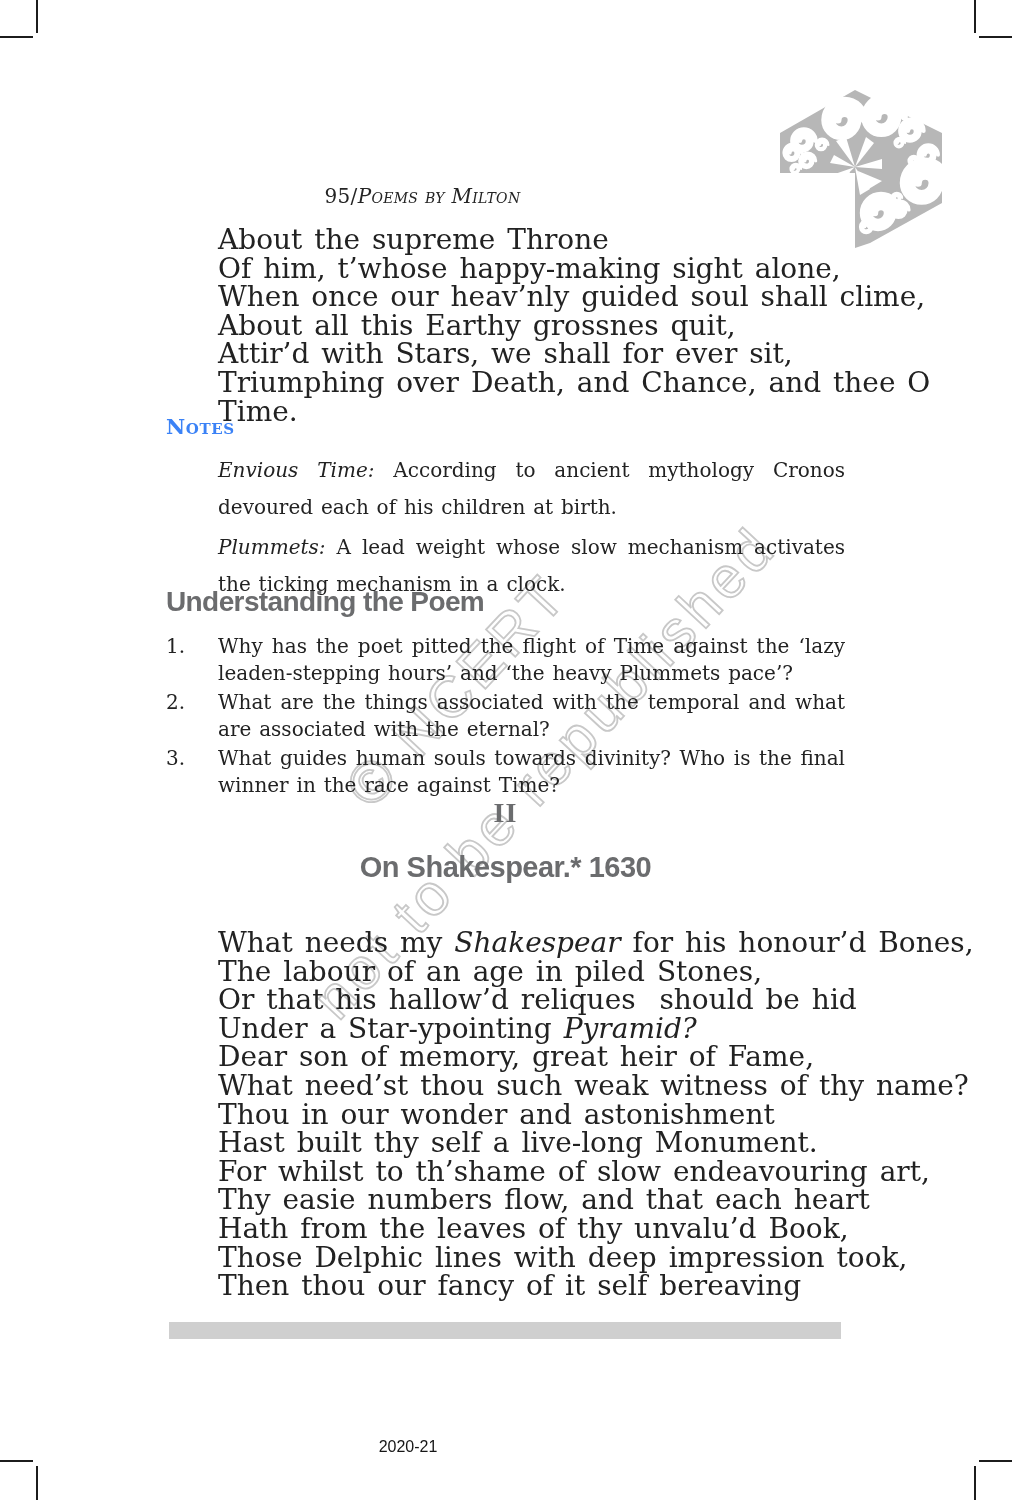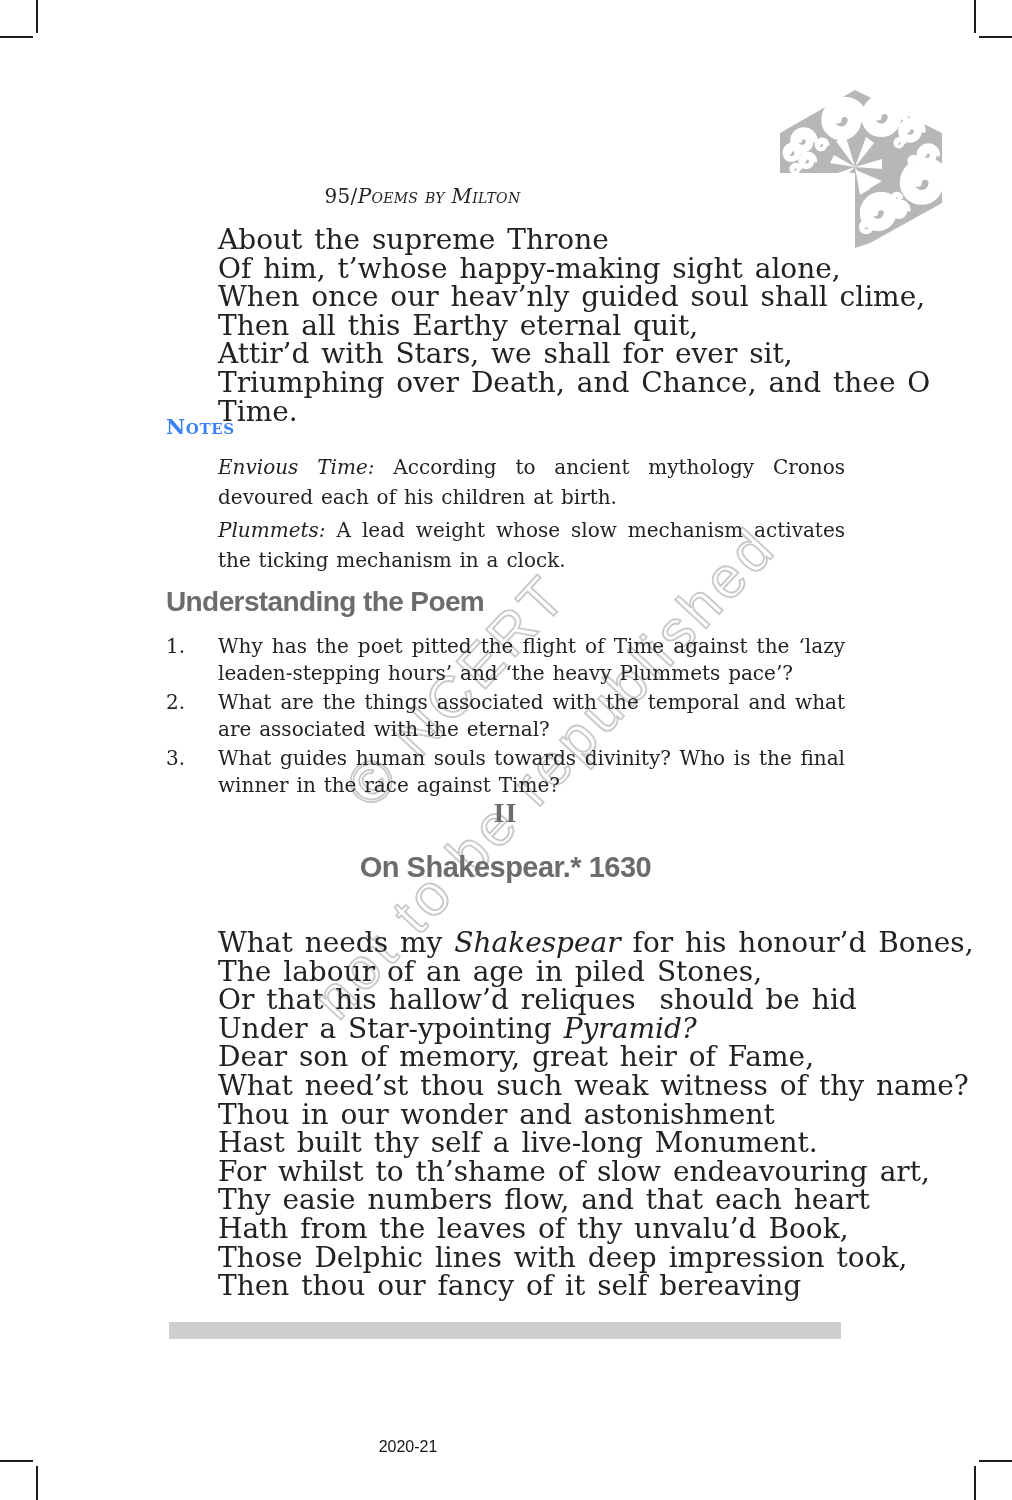--- a/index.html
+++ b/index.html
@@ -41,21 +41,21 @@
   #poem2 { top:929px; }
   .poem .line { white-space:pre-wrap; }
   .it { font-style:italic; }
 
   .notes-heading {
     position:absolute; left:166px; top:414px; z-index:2;
     font-weight:bold; font-variant:small-caps; font-size:21px; letter-spacing:0.6px;
     color:#3b82f6;
   }
   .notes { position:absolute; left:218px; top:452px; width:627px; z-index:2; }
-  .note  { font-size:20px; line-height:30px; text-align:justify;
+  .note  { font-size:20px; line-height:37px; text-align:justify;
            word-spacing:1.5px; margin:0 0 3px 0; }
   .note .term { font-style:italic; }
 
   .u-heading {
     position:absolute; left:166px; top:586px; z-index:2;
     font-family:"Liberation Sans",sans-serif; font-weight:bold;
     font-size:28px; letter-spacing:-0.6px; color:#6b6c6e;
   }
   .questions { position:absolute; left:166px; top:633px; width:679px; z-index:2; }
   .question  { position:relative; margin-bottom:3px; }
@@ -131,21 +131,21 @@
   </svg>
 
   <div class="running-head">
     <span>95</span><span>/</span><span class="rh-title">Poems by Milton</span>
   </div>
 
   <div class="poem" id="poem1">
       <div class="line">About the supreme Throne</div>
       <div class="line">Of him, t’whose happy-making sight alone,</div>
       <div class="line">When once our heav’nly guided soul shall clime,</div>
-      <div class="line">Then all this Earthy eternal quit,</div>
+      <div class="line">About all this Earthy grossnes quit,</div>
       <div class="line">Attir’d with Stars, we shall for ever sit,</div>
       <div class="line">Triumphing over Death, and Chance, and thee O Time.</div>
     </div>
 
   <div class="notes-heading">Notes</div>
   <div class="notes" id="notes-list">
       <p class="note"><span class="term">Envious Time:</span> <span>According to ancient mythology Cronos devoured each of his children at birth.</span></p>
       <p class="note"><span class="term">Plummets:</span> <span>A lead weight whose slow mechanism activates the ticking mechanism in a clock.</span></p>
     </div>
 

